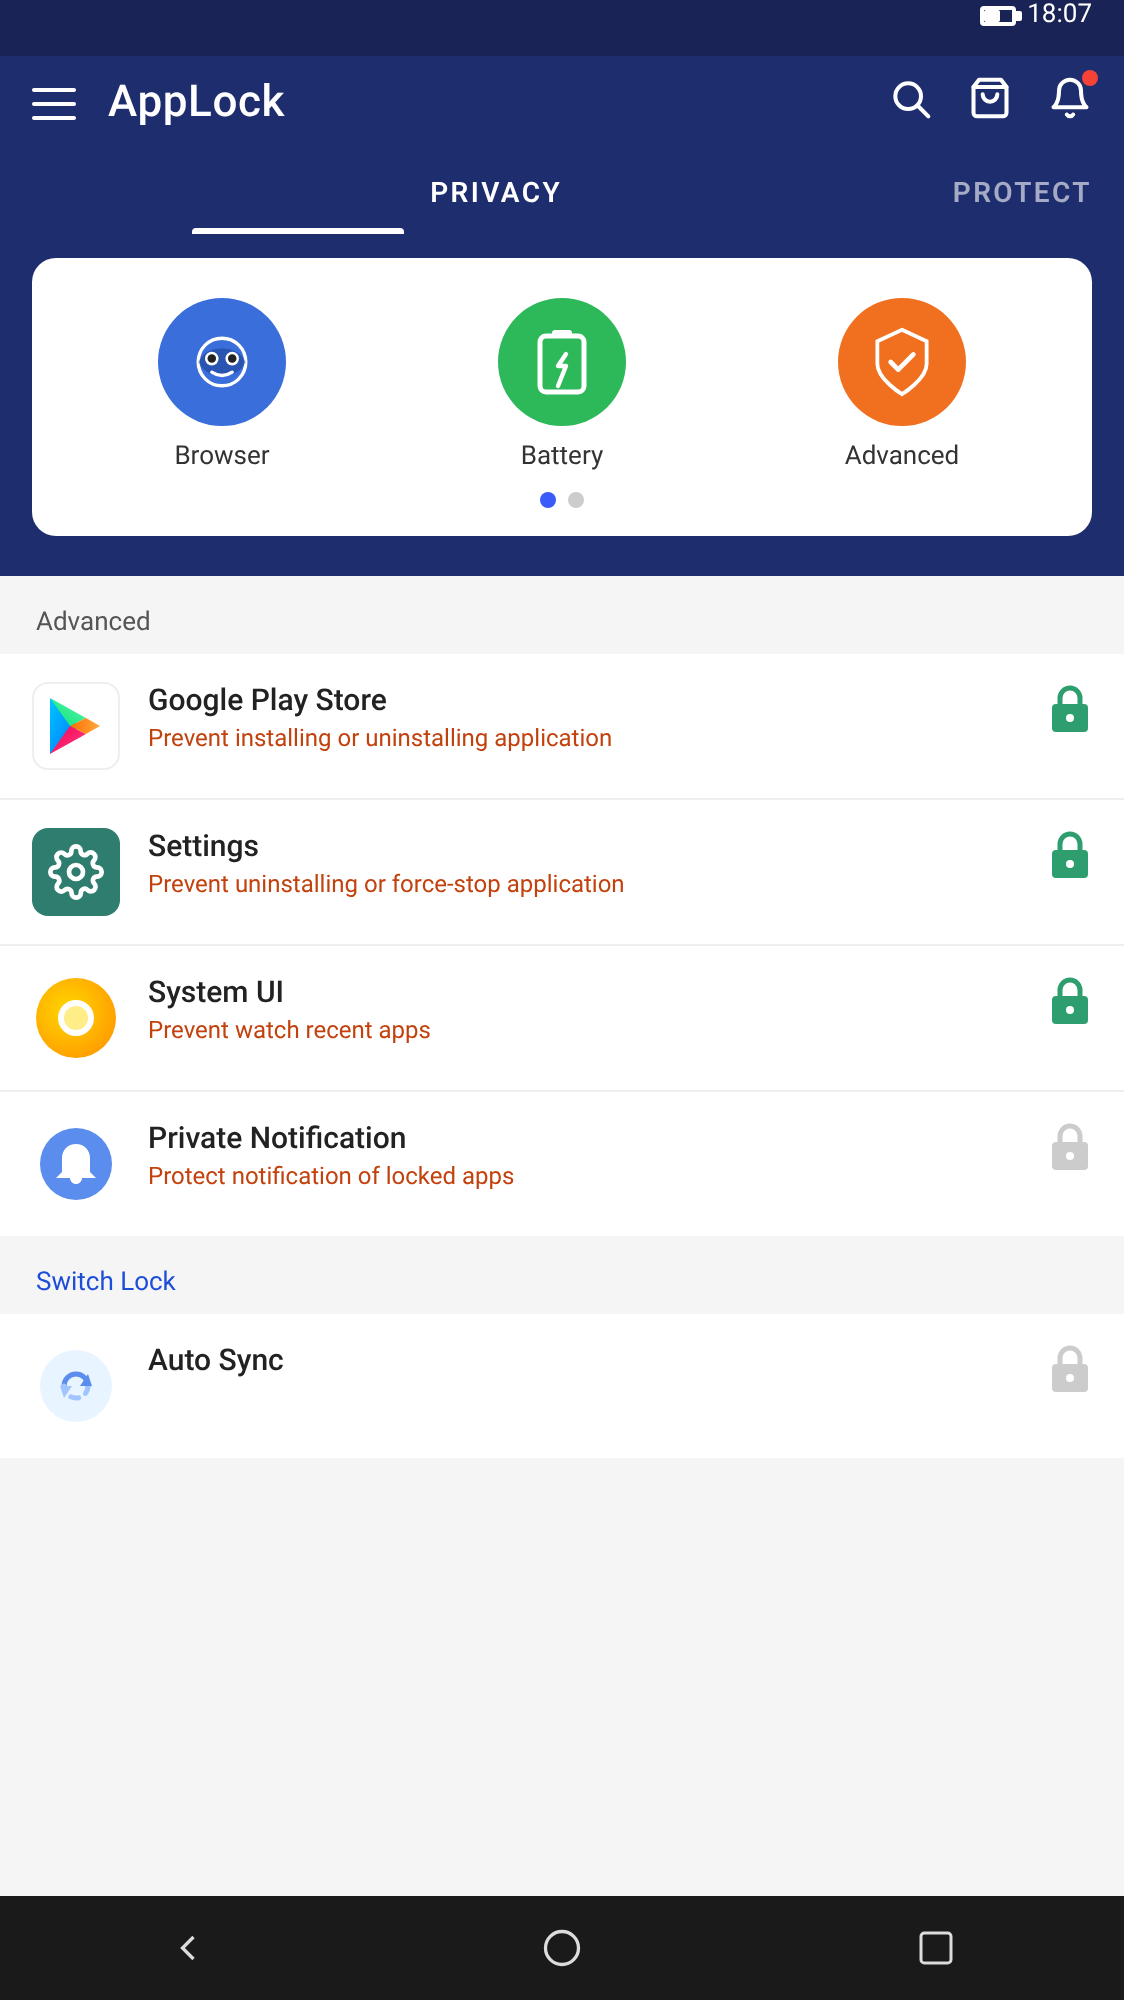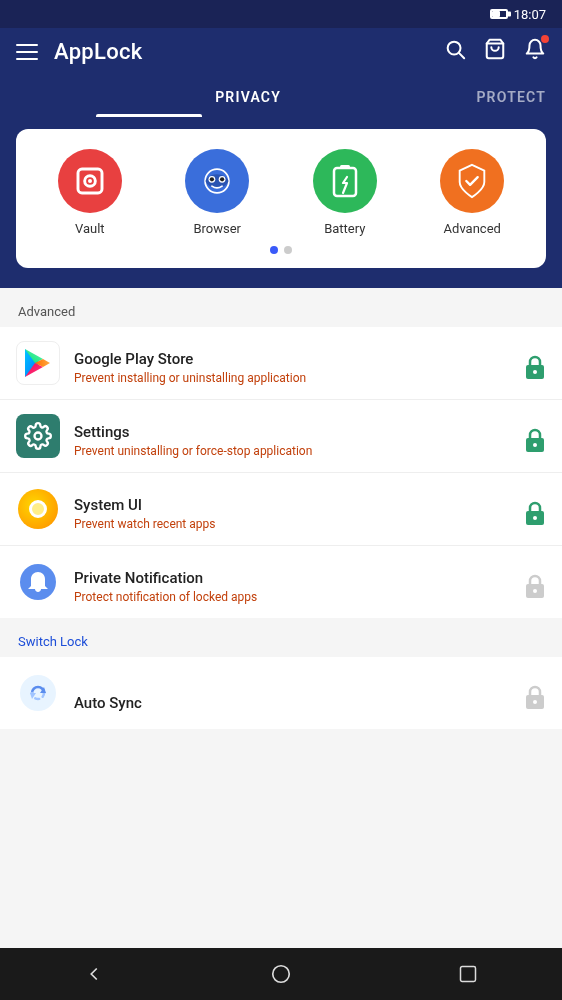--- a/index.html
+++ b/index.html
@@ -10,21 +10,21 @@
       background: #f5f5f5;
       overflow: hidden;
       position: relative;
     }
 
     
     .status-bar {
       background: #1a2356;
       height: 28px;
       display: flex;
-      align-items: center;
+      align-items: flex-start;
       justify-content: flex-end;
       padding: 0 16px;
       color: white;
       font-size: 13px;
     }
     .status-bar-icons {
       display: flex;
       align-items: center;
       gap: 6px;
     }
@@ -202,21 +202,21 @@
       color: #555;
       background: #f5f5f5;
     }
 
     
     .list {
       background: white;
     }
     .list-item {
       display: flex;
-      align-items: flex-end;
+      align-items: flex-start;
       padding: 14px 16px;
       border-bottom: 1px solid #eeeeee;
       cursor: pointer;
     }
     .list-item:last-child {
       border-bottom: none;
     }
     .app-icon-container {
       width: 44px;
       height: 44px;
@@ -381,30 +381,20 @@
   <div class="tabs">
     <div class="tab active">PRIVACY</div>
     <div class="tab">PROTECT</div>
   </div>
 </div>
 
 <div class="card-carousel">
   <div class="card-inner">
     <div class="card-icons-row">
 
-      <div class="card-item">
-        <div class="vault-circle card-icon-circle">
-          <svg width="32" height="32" viewBox="0 0 24 24" fill="none" stroke="white" stroke-width="2.2" stroke-linecap="round" stroke-linejoin="round">
-            <rect x="3" y="3" width="18" height="18" rx="3" ry="3"></rect>
-            <circle cx="12" cy="12" r="4"></circle>
-            <circle cx="12" cy="12" r="1.5" fill="white" stroke="none"></circle>
-          </svg>
-        </div>
-        <span class="card-label">Vault</span>
-      </div>
 
       <div class="card-item">
         <div class="browser-circle card-icon-circle">
           <svg width="34" height="34" viewBox="0 0 40 40" fill="none">
             <circle cx="20" cy="20" r="14" fill="#3a6edb"></circle>
             <ellipse cx="20" cy="20" rx="14" ry="14" stroke="white" stroke-width="2" fill="none"></ellipse>
 
             <path d="M6 20 Q10 12 20 12 Q30 12 34 20 Q30 28 20 28 Q10 28 6 20Z" fill="#1a3a8a" opacity="0.5"></path>
             <circle cx="14" cy="18" r="4" fill="white"></circle>
             <circle cx="26" cy="18" r="4" fill="white"></circle>

